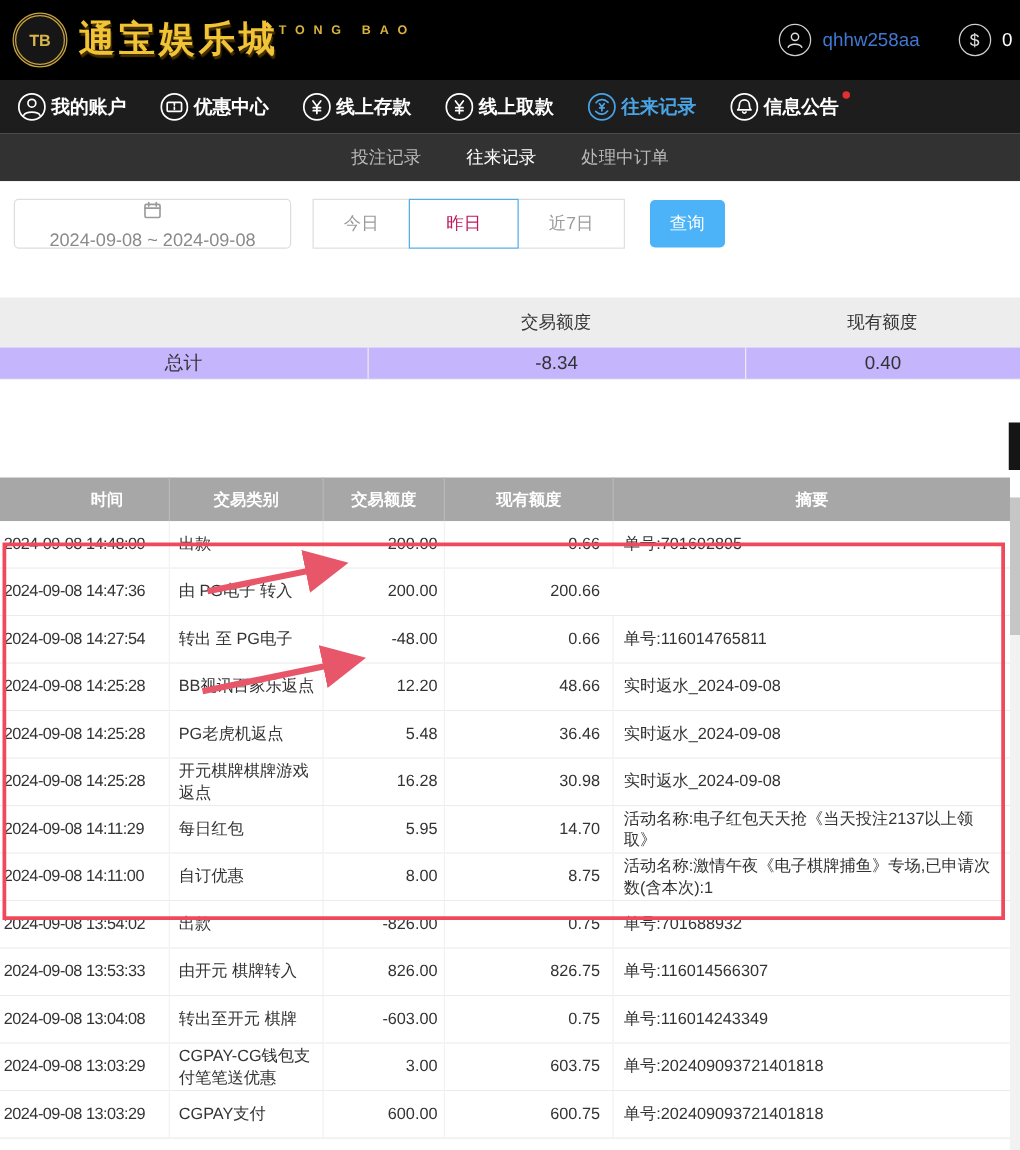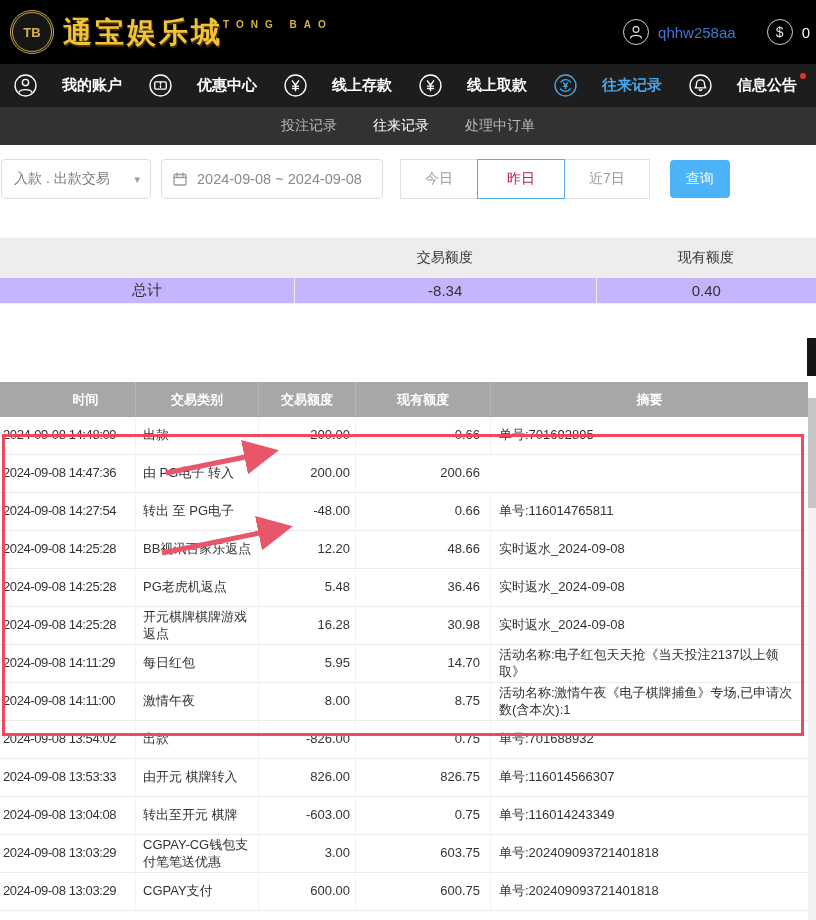--- a/index.html
+++ b/index.html
@@ -15,36 +15,36 @@
   .site-name { font-size:29px; font-weight:bold; color:#f1c337; letter-spacing:3px; line-height:1.05; text-shadow:1px 2px 1px rgba(110,75,0,.65); }
   .site-sub { font-size:10px; color:#d9b33c; letter-spacing:7px; text-align:center; margin-top:2px; font-weight:bold; }
   .account { display:flex; align-items:center; gap:9px; color:#fff; white-space:nowrap; }
   .icon-circle { width:26px; height:26px; border-radius:50%; border:1.5px solid #cfcfcf; display:flex; align-items:center; justify-content:center; color:#e2e2e2; font-size:14px; flex:0 0 auto; }
   .icon-circle.money { margin-left:22px; }
   .username { color:#3f78d1; font-size:15px; cursor:pointer; }
   .wallet { font-size:15px; color:#fff; }
 
   
   .mainnav { height:43px; background:#1d1d1d; display:flex; align-items:center; gap:27px; padding-left:14px; }
-  .nav-item { display:flex; align-items:center; gap:25px; color:#fff; font-size:15px; font-weight:bold; position:relative; cursor:pointer; }
+  .nav-item { display:flex; align-items:center; gap:4px; color:#fff; font-size:15px; font-weight:bold; position:relative; cursor:pointer; }
   .nav-item.active { color:#4aa4e4; }
   .nicon { display:flex; }
   .nicon svg { display:block; stroke:currentColor; fill:none; stroke-width:1.3; stroke-linecap:round; stroke-linejoin:round; }
   .badge-dot { position:absolute; top:-1px; right:-9px; width:6px; height:6px; background:#e03030; border-radius:50%; }
 
   
   .subnav { height:38px; background:#323232; display:flex; align-items:center; justify-content:center; gap:36px; }
   .subnav-item { color:#b9b9b9; font-size:14px; cursor:pointer; }
   .subnav-item.active { color:#fff; }
 
   
   .filter { display:flex; align-items:center; padding:14px 0 0 1px; height:54px; background:#fff; }
   .select { width:150px; height:40px; border:1px solid #ddd; border-radius:4px; display:flex; align-items:center; justify-content:space-between; padding:0 10px 0 12px; color:#777; font-size:14px; cursor:pointer; background:#fff; }
   .chev { color:#999; font-size:11px; }
-  .datebox { margin-left:10px; width:222px; height:40px; border:1px solid #ddd; border-radius:4px; display:flex; align-items:center; gap:9px; padding:0 10px; color:#8a8a8a; font-size:14.5px; cursor:pointer; background:#fff; }
+  .datebox { margin-left:10px; width:222px; height:40px; border:1px solid #ddd; border-radius:4px; display:flex; align-items:center; gap:9px; padding:0 10px; color:#8a8a8a; font-size:14.5px; cursor:pointer; background:#fff;flex-direction:column; }
   .cal svg { display:block; stroke:#9a9a9a; fill:none; stroke-width:1.3; stroke-linecap:round; }
   .btn-group { display:flex; margin-left:18px; }
   .qbtn { height:40px; padding:0 24px; background:#fff; border:1px solid #e0e0e0; color:#9a9a9a; font-size:14px; margin-left:-1px; cursor:pointer; font-family:inherit; }
   .qbtn.active { border:1px solid #55aee8; color:#be185d; position:relative; z-index:2; padding:0 29px; }
   .search-btn { margin-left:20px; width:60px; height:38px; background:#4db3f9; color:#fff; border:none; border-radius:4px; font-size:14px; cursor:pointer; font-family:inherit; }
 
   
   .summary { margin-top:39px; }
   .sum-head { height:40px; background:#ededed; display:flex; font-size:14px; color:#333; }
   .sum-row { height:26px; display:flex; font-size:15px; color:#333; border-bottom:1px solid #f0f0f0; background:#c4b5fd;justify-content:space-between; }
@@ -169,24 +169,20 @@
     </div>
   </nav>
 
   <div class="subnav">
     <span class="subnav-item">投注记录</span>
     <span class="subnav-item active">往来记录</span>
     <span class="subnav-item">处理中订单</span>
   </div>
 
   <div class="filter">
-    <div class="select">
-      <span>入款 . 出款交易</span>
-      <span class="chev">▾</span>
-    </div>
     <div class="datebox">
       <span class="cal">
         <svg width="16" height="16" viewBox="0 0 16 16">
             <rect x="2" y="3.5" width="12" height="10.5" rx="1"></rect>
             <path d="M2 6.5h12M5 2v3M11 2v3"></path>
           </svg>
       </span>
       <span>2024-09-08 ~ 2024-09-08</span>
     </div>
     <div class="btn-group">
@@ -262,21 +258,21 @@
         </div>
         <div class="trow">
           <div class="cell c-time">2024-09-08 14:11:29</div>
           <div class="cell c-type">每日红包</div>
           <div class="cell c-amount">5.95</div>
           <div class="cell c-balance">14.70</div>
           <div class="cell c-summary">活动名称:电子红包天天抢《当天投注2137以上领取》</div>
         </div>
         <div class="trow">
           <div class="cell c-time">2024-09-08 14:11:00</div>
-          <div class="cell c-type">激情午夜</div>
+          <div class="cell c-type">自订优惠</div>
           <div class="cell c-amount">8.00</div>
           <div class="cell c-balance">8.75</div>
           <div class="cell c-summary">活动名称:激情午夜《电子棋牌捕鱼》专场,已申请次数(含本次):1</div>
         </div>
         <div class="trow">
           <div class="cell c-time">2024-09-08 13:54:02</div>
           <div class="cell c-type">出款</div>
           <div class="cell c-amount">-826.00</div>
           <div class="cell c-balance">0.75</div>
           <div class="cell c-summary">单号:701688932</div>

